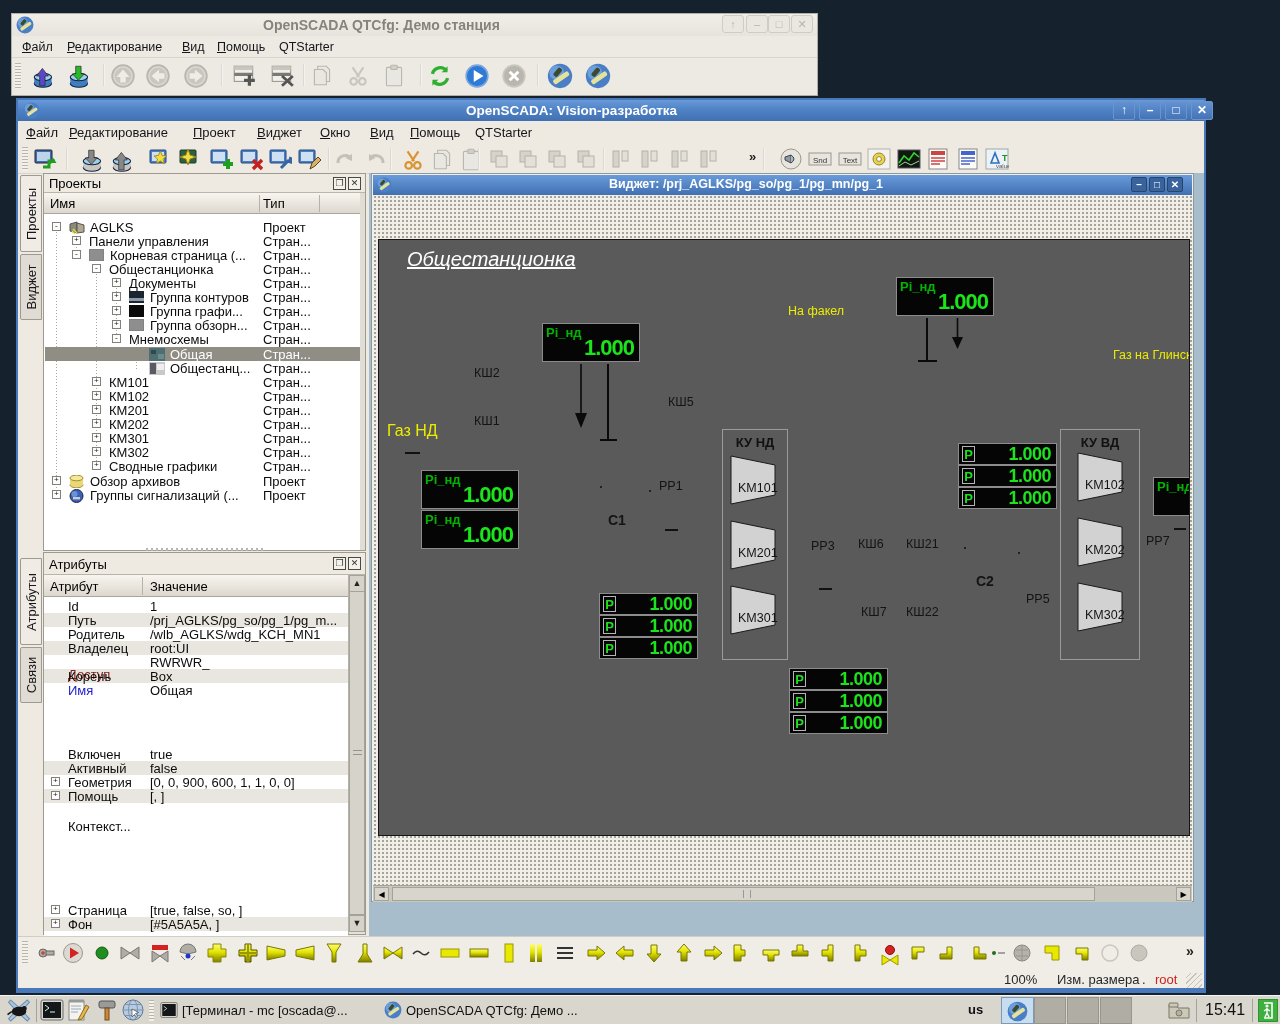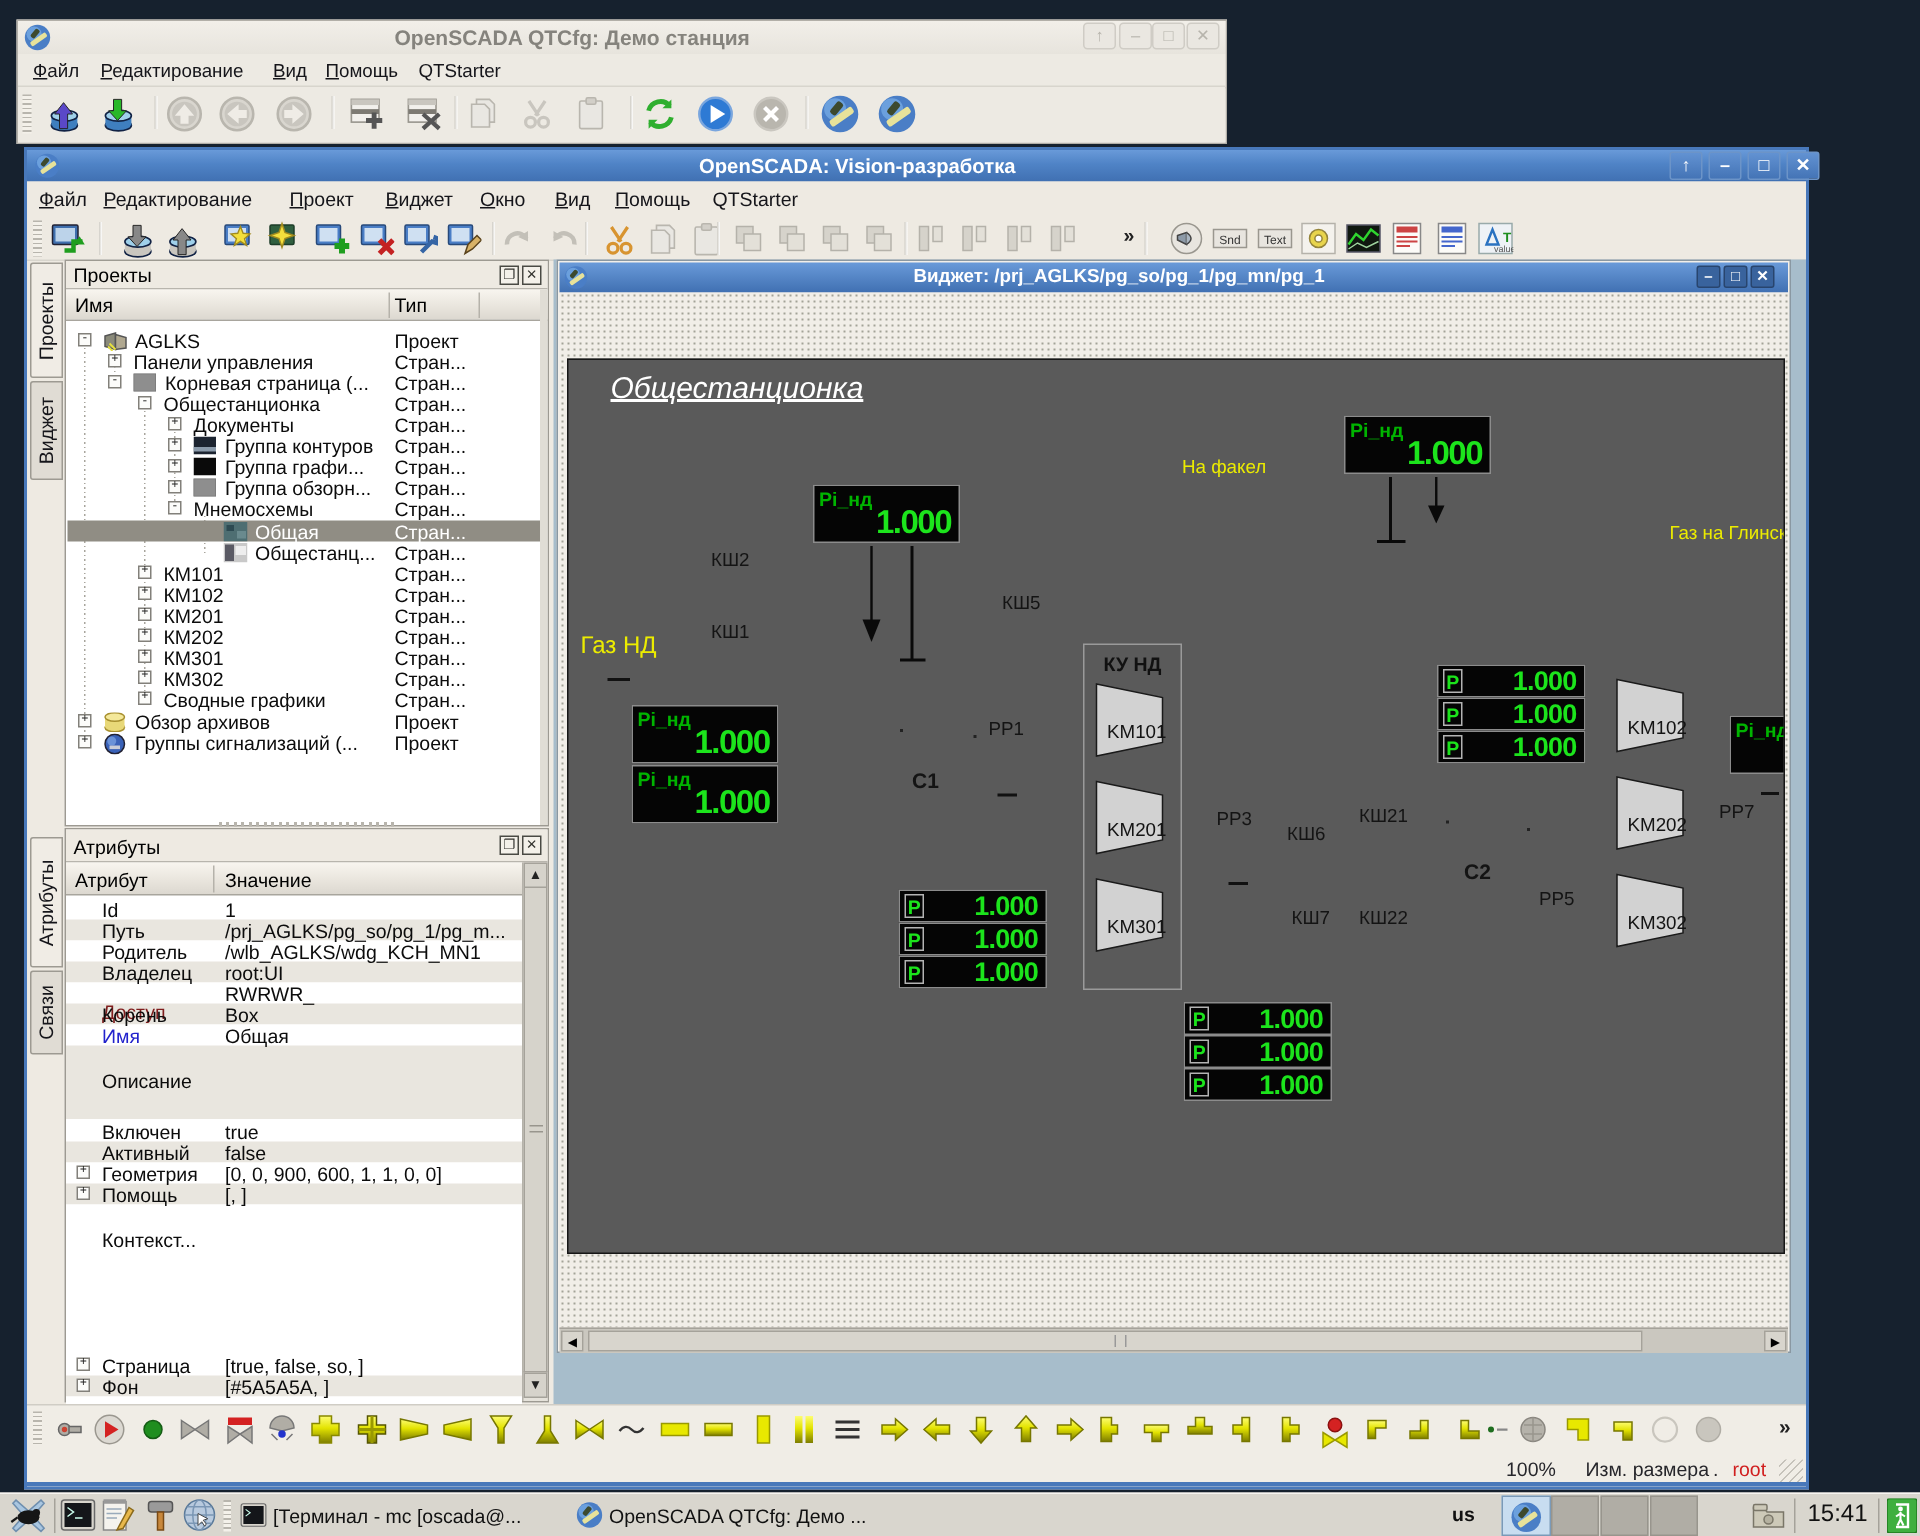--- a/index.html
+++ b/index.html
@@ -589,24 +589,20 @@
         <span class="a" style="left:106px;top:0px">RWRWR_</span>
       </div>
       <div class="arow" style="top:116px;height:14px;background:#e9e6df;width:304px">
         <span class="a" style="left:24px;top:0px;color:#0c0c0c">Корень</span>
         <span class="a" style="left:106px;top:0px">Box</span>
       </div>
       <div class="arow" style="top:130px;height:14px;background:#fff;width:304px">
         <span class="a" style="left:24px;top:0px;color:#2222cc">Имя</span>
         <span class="a" style="left:106px;top:0px">Общая</span>
       </div>
-      <div class="arow" style="top:144px;height:49px;background:#e9e6df;width:304px">
-        <span class="a" style="left:24px;top:16px;color:#0c0c0c">Описание</span>
-        <span class="a" style="left:106px;top:0px"></span>
-      </div>
       <div class="arow" style="top:194px;height:14px;background:#fff;width:304px">
         <span class="a" style="left:24px;top:0px;color:#0c0c0c">Включен</span>
         <span class="a" style="left:106px;top:0px">true</span>
       </div>
       <div class="arow" style="top:208px;height:14px;background:#e9e6df;width:304px">
         <span class="a" style="left:24px;top:0px;color:#0c0c0c">Активный</span>
         <span class="a" style="left:106px;top:0px">false</span>
       </div>
       <div class="arow" style="top:222px;height:14px;background:#fff;width:304px">
         <div class="exp" style="left:7px;top:2px">+</div>
@@ -710,20 +706,23 @@
               <span class="pp">P</span>
               <span class="pv">1.000</span>
             </div>
             <div class="prow" style="left:410px;top:472px">
               <span class="pp">P</span>
               <span class="pv">1.000</span>
             </div>
             <div class="a" style="left:343px;top:189px;width:66px;height:231px;border:1px solid #9a9a9a">
               <div style="text-align:center;font-size:13px;font-weight:bold;color:#111;margin-top:5px">КУ НД</div>
             </div>
+            <div class="a" style="left:681px;top:189px;width:80px;height:231px;border:1px solid #9a9a9a">
+              <div style="text-align:center;font-size:13px;font-weight:bold;color:#111;margin-top:5px">КУ ВД</div>
+            </div>
             <div class="trap" style="left:351px;top:215px">
               <svg width="46" height="50" viewBox="0 0 46 50">
                 <path d="M1 1 L45 10 L45 40 L1 49 Z" fill="#d2d2d2" stroke="#1a1a1a"></path>
               </svg>
             </div>
             <div class="clab" style="left:359px;top:241px">KM101</div>
             <div class="trap" style="left:351px;top:280px">
               <svg width="46" height="50" viewBox="0 0 46 50">
                 <path d="M1 1 L45 10 L45 40 L1 49 Z" fill="#d2d2d2" stroke="#1a1a1a"></path>
               </svg>
@@ -754,21 +753,21 @@
             </div>
             <div class="clab" style="left:706px;top:368px">KM302</div>
             <div class="ylab" style="left:8px;top:182px;font-size:16px">Газ НД</div>
             <div class="ylab" style="left:409px;top:64px;font-size:12.5px">На факел</div>
             <div class="ylab" style="left:734px;top:108px;font-size:12.5px">Газ на Глинск</div>
             <div class="clab" style="left:95px;top:126px">КШ2</div>
             <div class="clab" style="left:95px;top:174px">КШ1</div>
             <div class="clab" style="left:289px;top:155px">КШ5</div>
             <div class="clab" style="left:280px;top:239px">РР1</div>
             <div class="clab" style="left:432px;top:299px">РР3</div>
-            <div class="clab" style="left:479px;top:309px">КШ6</div>
+            <div class="clab" style="left:479px;top:297px">КШ6</div>
             <div class="clab" style="left:527px;top:297px">КШ21</div>
             <div class="clab" style="left:647px;top:352px">РР5</div>
             <div class="clab" style="left:482px;top:365px">КШ7</div>
             <div class="clab" style="left:527px;top:365px">КШ22</div>
             <div class="clab" style="left:767px;top:294px">РР7</div>
             <div class="clab" style="left:229px;top:272px;font-weight:bold;font-size:14px">С1</div>
             <div class="clab" style="left:597px;top:333px;font-weight:bold;font-size:14px">С2</div>
             <div class="a" style="left:195px;top:124px">
               <svg width="14" height="64" viewBox="0 0 14 64">
                 <path d="M7 0 L7 50" stroke="#0a0a0a" stroke-width="1.6"></path>

